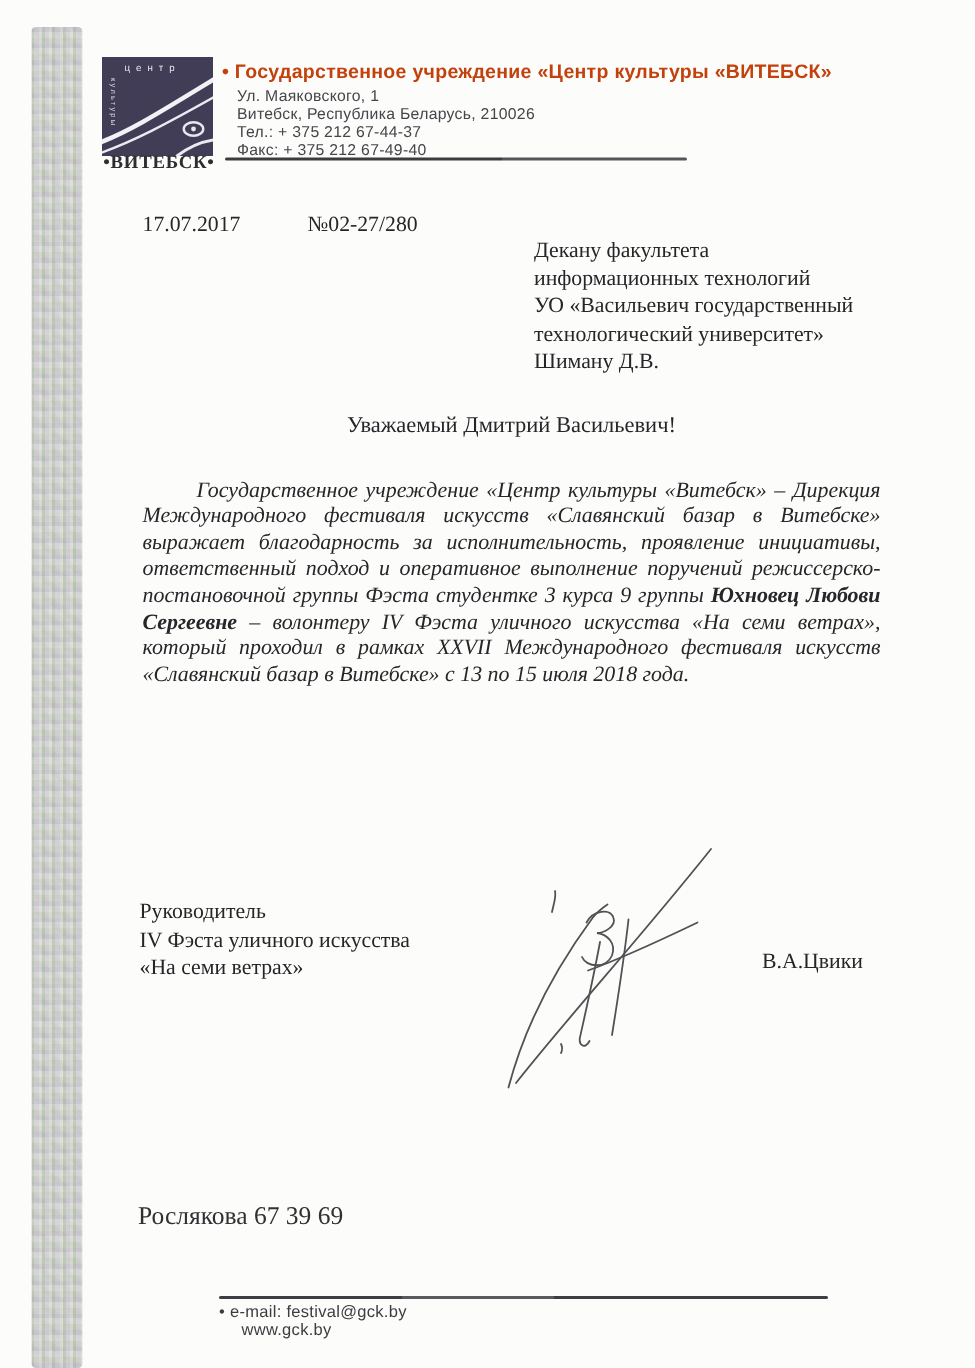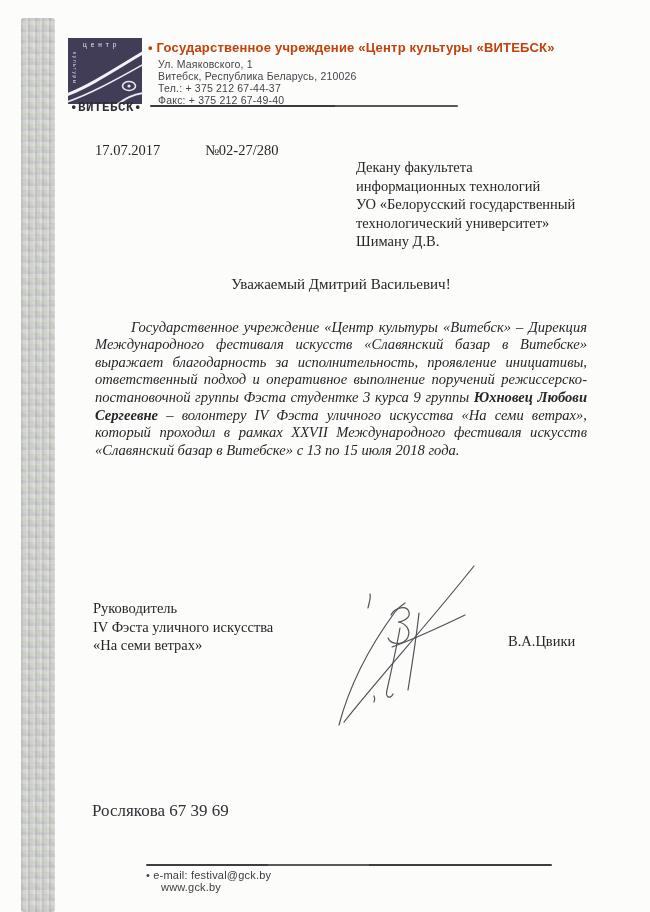--- a/index.html
+++ b/index.html
@@ -18,21 +18,21 @@
     background-image:
       repeating-linear-gradient(90deg, rgba(164,178,156,.40) 0 2px, rgba(206,196,218,.38) 2px 5px, rgba(226,228,220,.35) 5px 7px),
       repeating-linear-gradient(0deg, rgba(178,168,198,.30) 0 3px, rgba(196,208,188,.34) 3px 7px, rgba(232,232,230,.38) 7px 11px),
       repeating-linear-gradient(37deg, rgba(150,160,145,.18) 0 4px, rgba(215,205,225,.20) 4px 9px);
     border-radius:3px;
   }
   
   .logo-box{position:absolute;left:68px;top:38px;width:74px;height:66px;}
   .logo-caption{
     position:absolute;left:56px;top:101px;width:100px;
-    font-family:Liberation Mono, monospace;
+    font-family:Liberation Serif, serif;
     font-size:12.5px;font-weight:bold;letter-spacing:.5px;color:#2e2d33;text-align:center;
   }
   .org-name{
     position:absolute;left:148px;top:40px;width:440px;
     font-family:"Liberation Sans", sans-serif;
     font-size:13px;font-weight:bold;color:#c2410c;letter-spacing:.2px;
   }
   .addr{
     position:absolute;left:158px;width:320px;
     font-family:"Liberation Sans", sans-serif;
@@ -104,21 +104,21 @@
   <div class="addr addr3">Тел.: + 375 212 67-44-37</div>
   <div class="addr addr4">Факс: + 375 212 67-49-40</div>
   <div class="header-rule"></div>
 
   <div class="ref-date">17.07.2017</div>
   <div class="ref-num">№02-27/280</div>
 
   <div class="addressee">
     <div>Декану факультета</div>
     <div>информационных технологий</div>
-    <div>УО «Белорусский государственный</div>
+    <div>УО «Васильевич государственный</div>
     <div>технологический университет»</div>
     <div>Шиману Д.В.</div>
   </div>
 
   <div class="salutation">Уважаемый Дмитрий Васильевич!</div>
 
   <p class="body-par"><span>Государственное учреждение «Центр культуры «Витебск» – Дирекция Международного фестиваля искусств «Славянский базар в Витебске» выражает благодарность за исполнительность, проявление инициативы, ответственный подход и оперативное выполнение поручений режиссерско-постановочной группы Фэста студентке 3 курса 9 группы </span><b>Юхновец Любови Сергеевне</b><span> – волонтеру IV Фэста уличного искусства «На семи ветрах», который проходил в рамках XXVII Международного фестиваля искусств «Славянский базар в Витебске» с 13 по 15 июля 2018 года.</span></p>
 
   <div class="role-block">
     <div>Руководитель</div>

